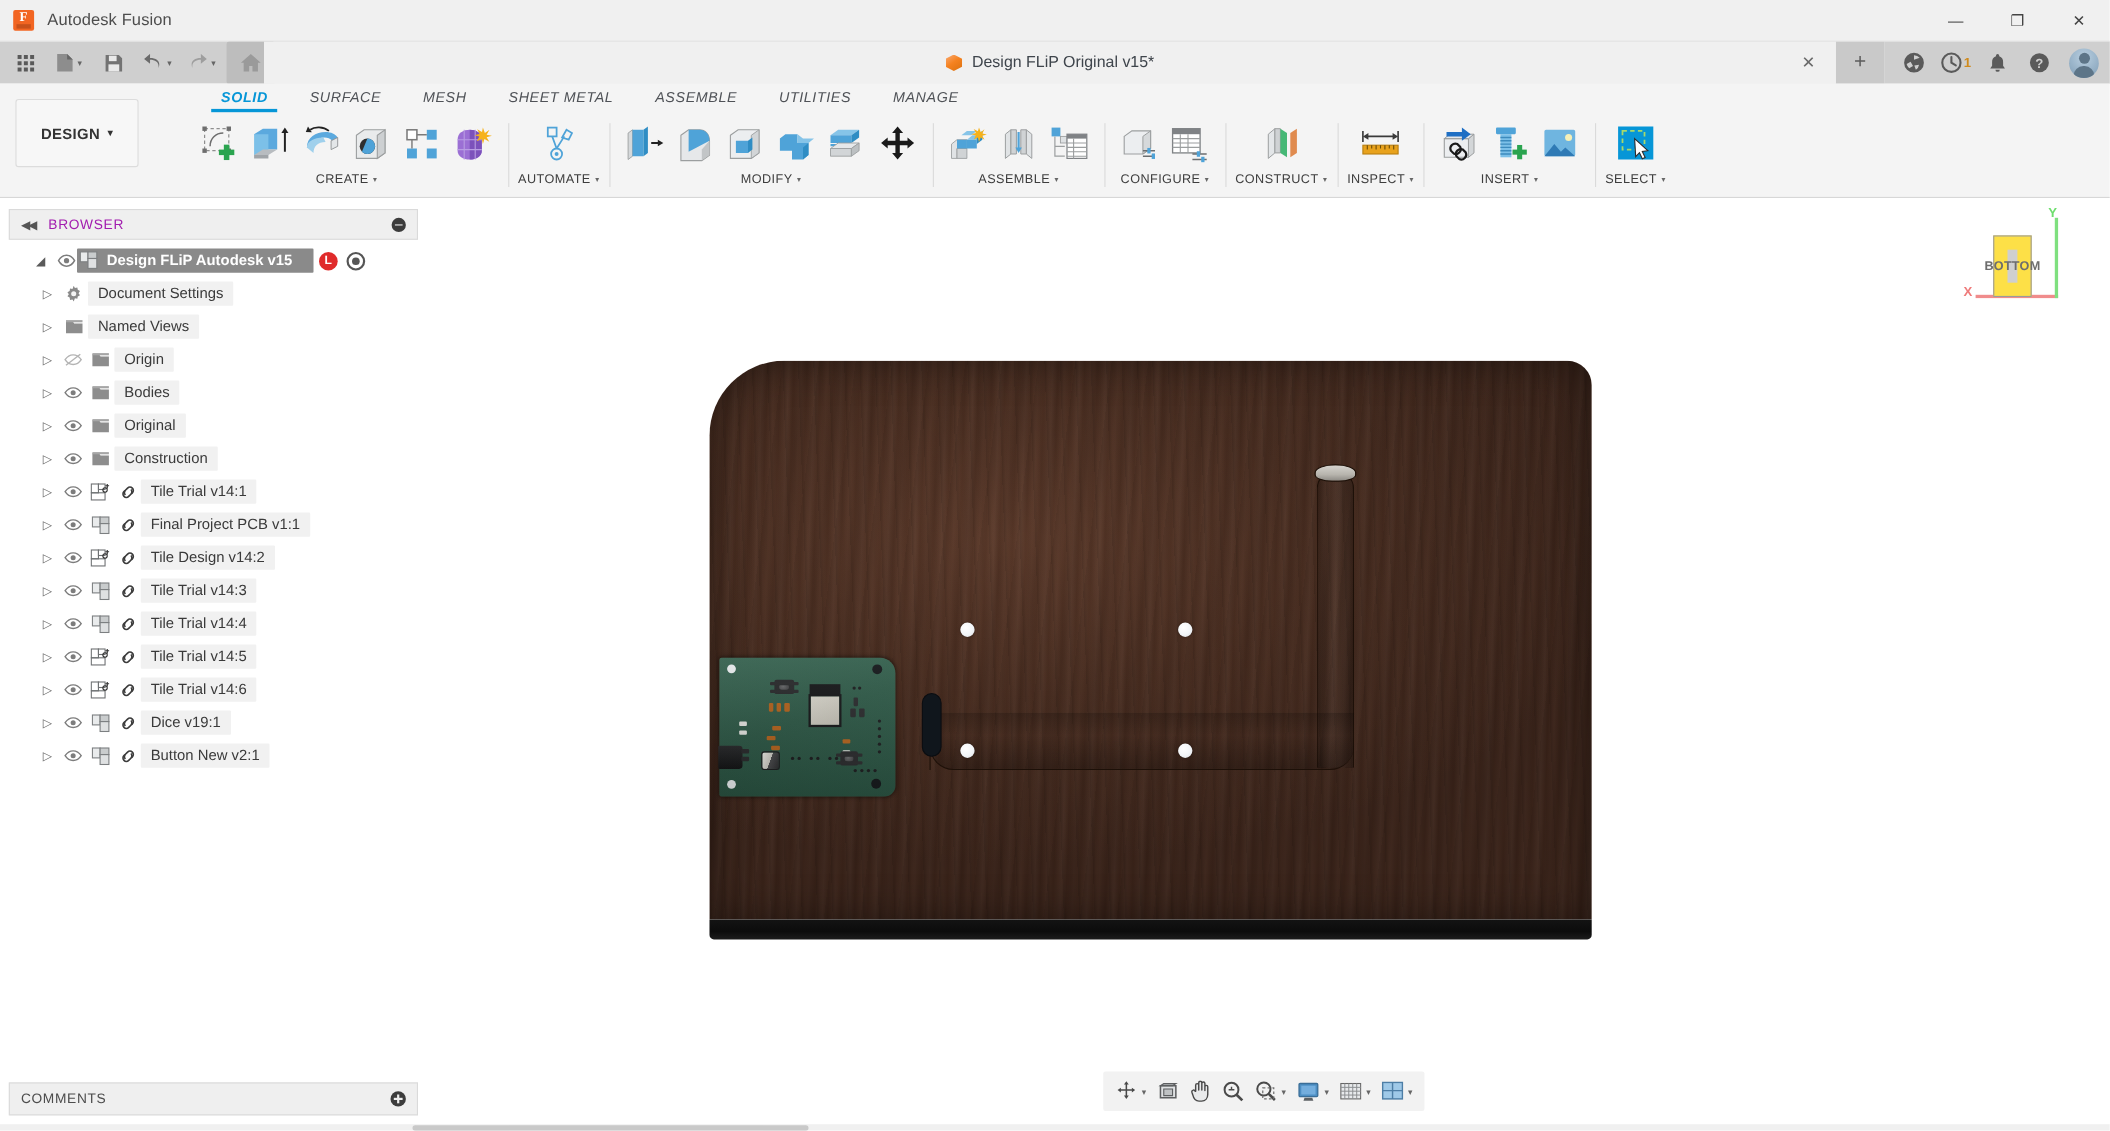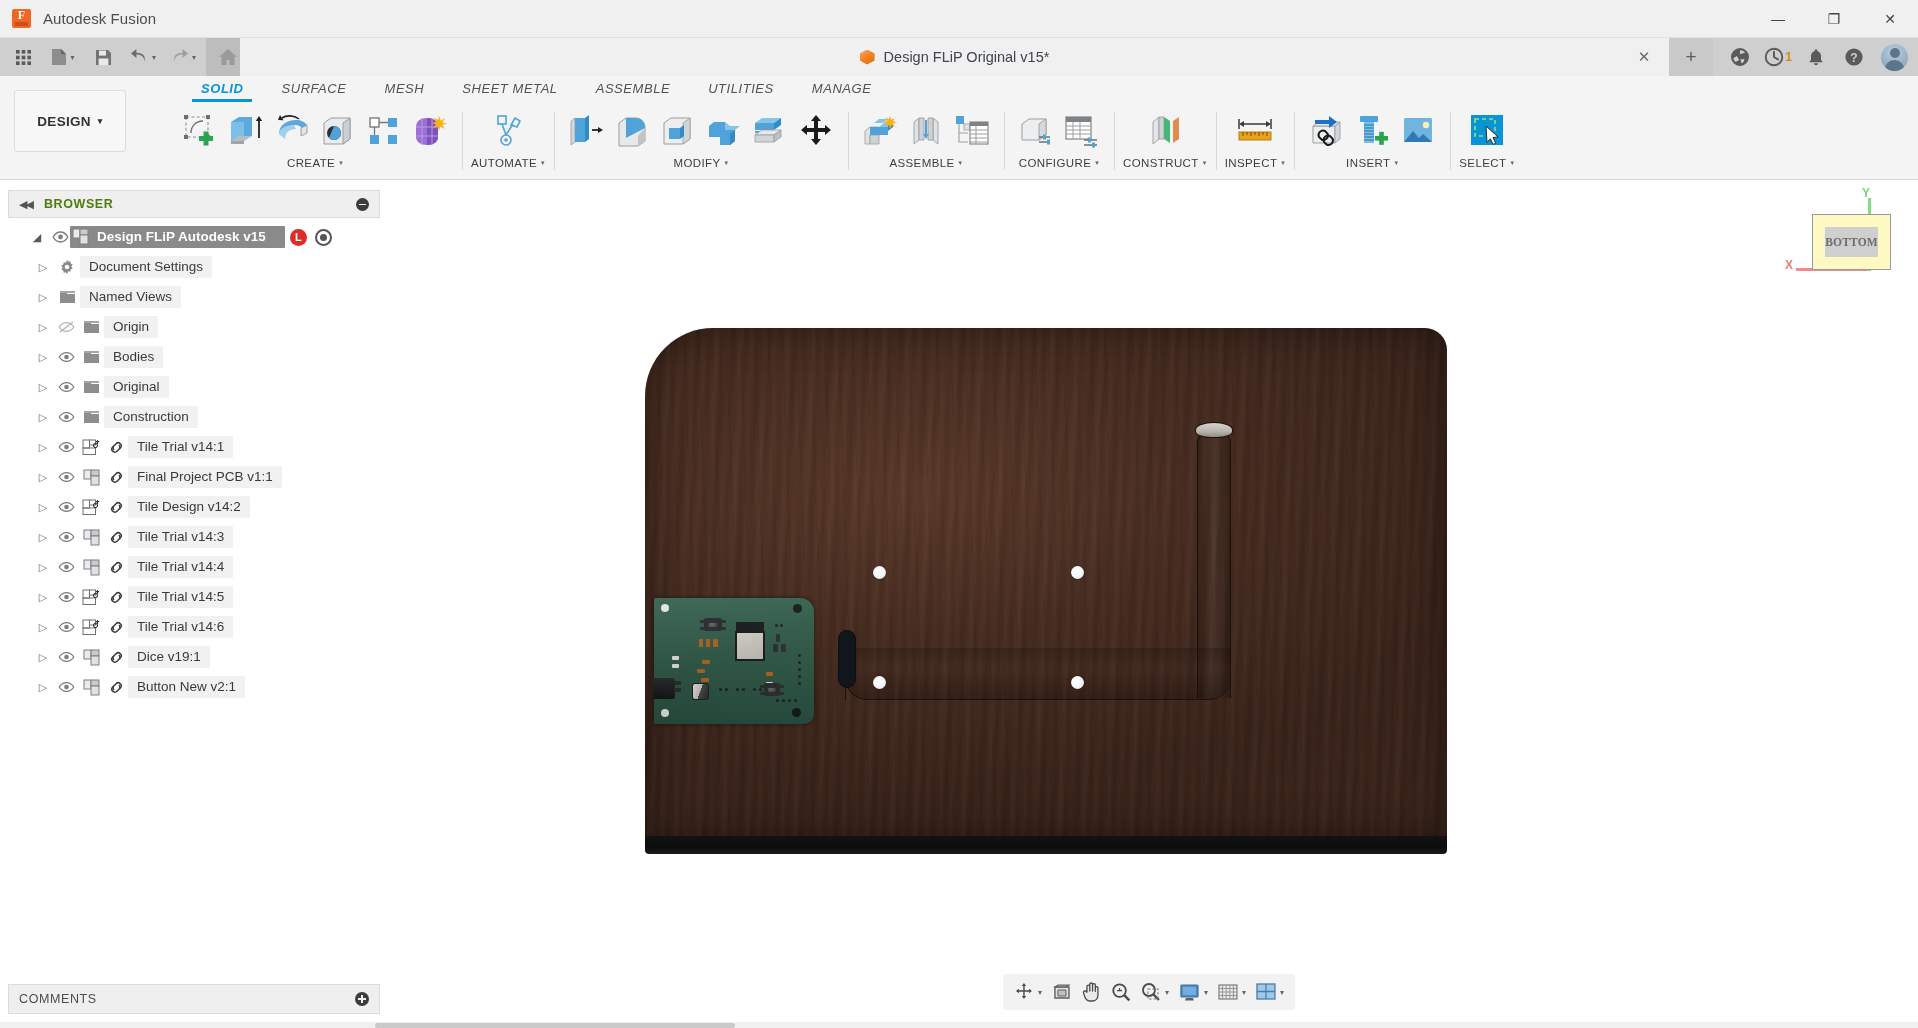--- a/index.html
+++ b/index.html
@@ -145,21 +145,21 @@
 
   
   .browser {
     position: absolute; left: 8px; top: 190px; width: 372px;
   }
   .browser-hdr {
     height: 28px; background: #efefef; border: 1px solid #dadada;
     display: flex; align-items: center; padding: 0 10px;
   }
   .browser-hdr .collapse { font-size: 11px; color: #555; letter-spacing: -2px; margin-right: 12px; }
-  .browser-hdr .ttl { font-size: 12.5px; color: #4d7c0f; letter-spacing: .6px; font-weight: bold; }
+  .browser-hdr .ttl { font-size: 12.5px; color: #a21caf; letter-spacing: .6px; }
   .browser-hdr .circ {
     margin-left: auto; width: 13px; height: 13px; border-radius: 50%;
     background: #3c3c3c; position: relative;
   }
   .browser-hdr .circ::after {
     content: ""; position: absolute; left: 3px; top: 6px; width: 7px; height: 1.5px; background: #efefef;
   }
   .tree { padding-top: 4px; }
   .node {
     display: flex; align-items: center; height: 30px; padding-left: 24px; font-size: 13.5px; color: #3a3a3a;
@@ -212,23 +212,23 @@
   .canvas {
     position: absolute; left: 380px; top: 182px; right: 0; bottom: 0; background: #ffffff;
     overflow: hidden;
   }
 
   
   .viewcube {
     position: absolute; right: 28px; top: 10px; width: 100px; height: 100px;
   }
   .vc-face {
-    position: absolute; left: 22px; top: 22px; width: 79px; height: 56px;
-    background: #fef9c3; border: 1px solid #9b9b9b;
-    display: flex; align-items: center; justify-content: center; font-family: Liberation Serif, serif;
+    position: absolute; left: 22px; top: 22px; width: 35px; height: 56px;
+    background: #fde047; border: 1px solid #9b9b9b;
+    display: flex; align-items: center; justify-content: center;
   }
   .vc-face span { font-size: 11.5px; color: #6d6d6d; font-weight: bold; letter-spacing: .2px; }
   .vc-inner {
     position: absolute; left: 12px; top: 12px; right: 12px; bottom: 12px; background: #cfcfcf;
   }
   .axis-x { position: absolute; left: 6px; top: 76px; width: 75px; height: 3px; background: #f08c8c; }
   .axis-y { position: absolute; left: 78px; top: 6px; width: 3px; height: 73px; background: #7fe07f; }
   .axis-lbl { position: absolute; font-size: 12px; font-weight: bold; }
   .axis-lbl.x { left: -5px; top: 66px; color: #ef7b7b; }
   .axis-lbl.y { left: 72px; top: -6px; color: #6ede6e; }

